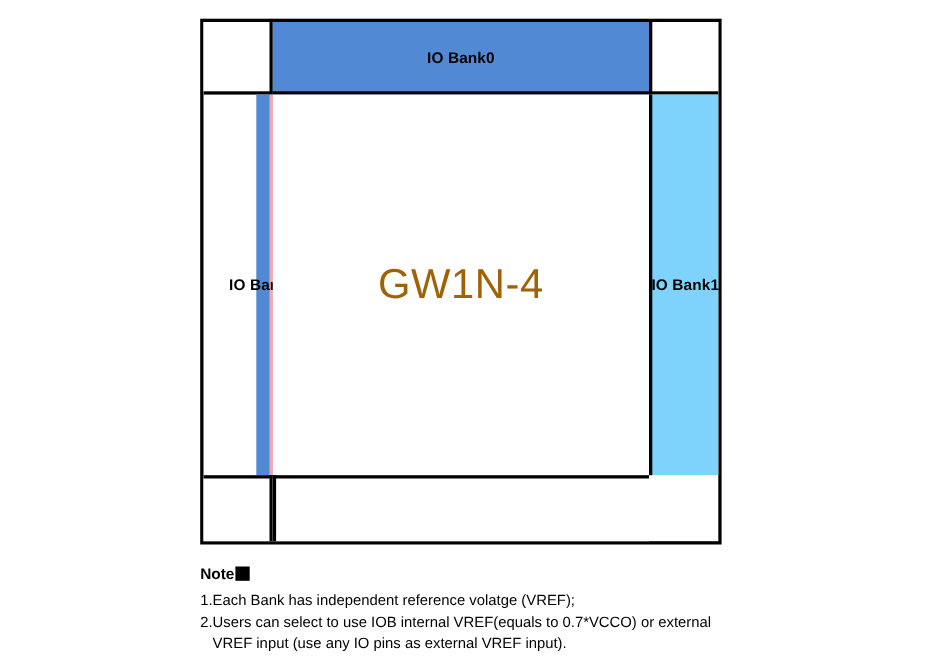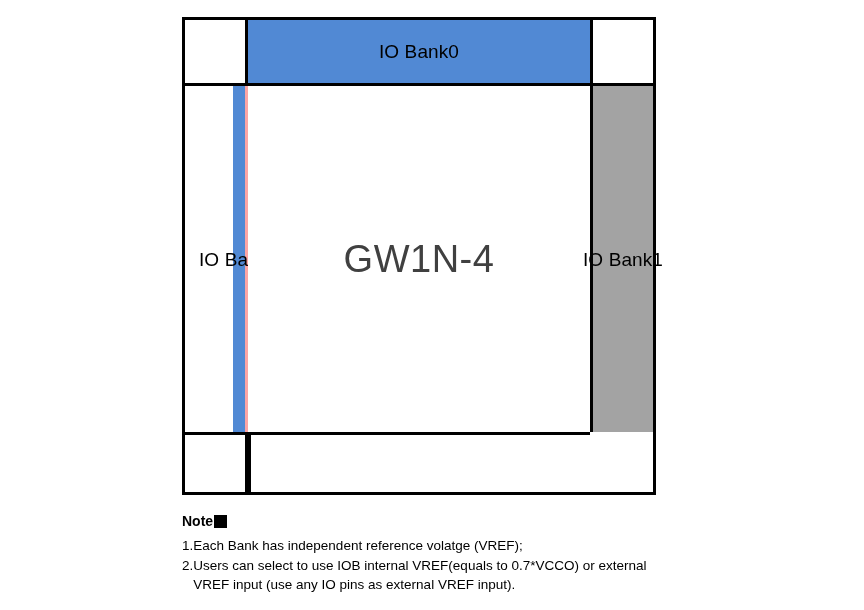--- a/index.html
+++ b/index.html
@@ -55,48 +55,49 @@
   .bank-bottom {
     background: #5189d4;
     border-top: 3px solid #000;
   }
   .bank-left {
     background: #5189d4;
     border-right: 3px solid #fca5a5;
     margin-left: 48px;
   }
   .bank-right {
-    background: #a3a3a3;
+    background: #7dd3fc;
     border-left: 3px solid #000;
   }
 
   .bank-label {
-    font-size: 19px;
+    font-size: 14px;
     line-height: 1;
     color: #000000;
     white-space: nowrap;
     letter-spacing: 0.1px;
+    font-weight: bold;
   }
 
   
   .bank-left .bank-label,
   .bank-right .bank-label {
     position: absolute;
     left: 50%;
     top: 50%;
     transform: translate(-50%, -50%);
   }
 
   .die-core {
     background: #ffffff;
   }
   .die-core-label {
     font-size: 38px;
     line-height: 1;
-    color: #404040;
+    color: #a16207;
     white-space: nowrap;
     letter-spacing: 0.5px;
   }
 
   
   #notes {
     position: absolute;
     left: 182px;
     top: 512px;
     width: 470px;

